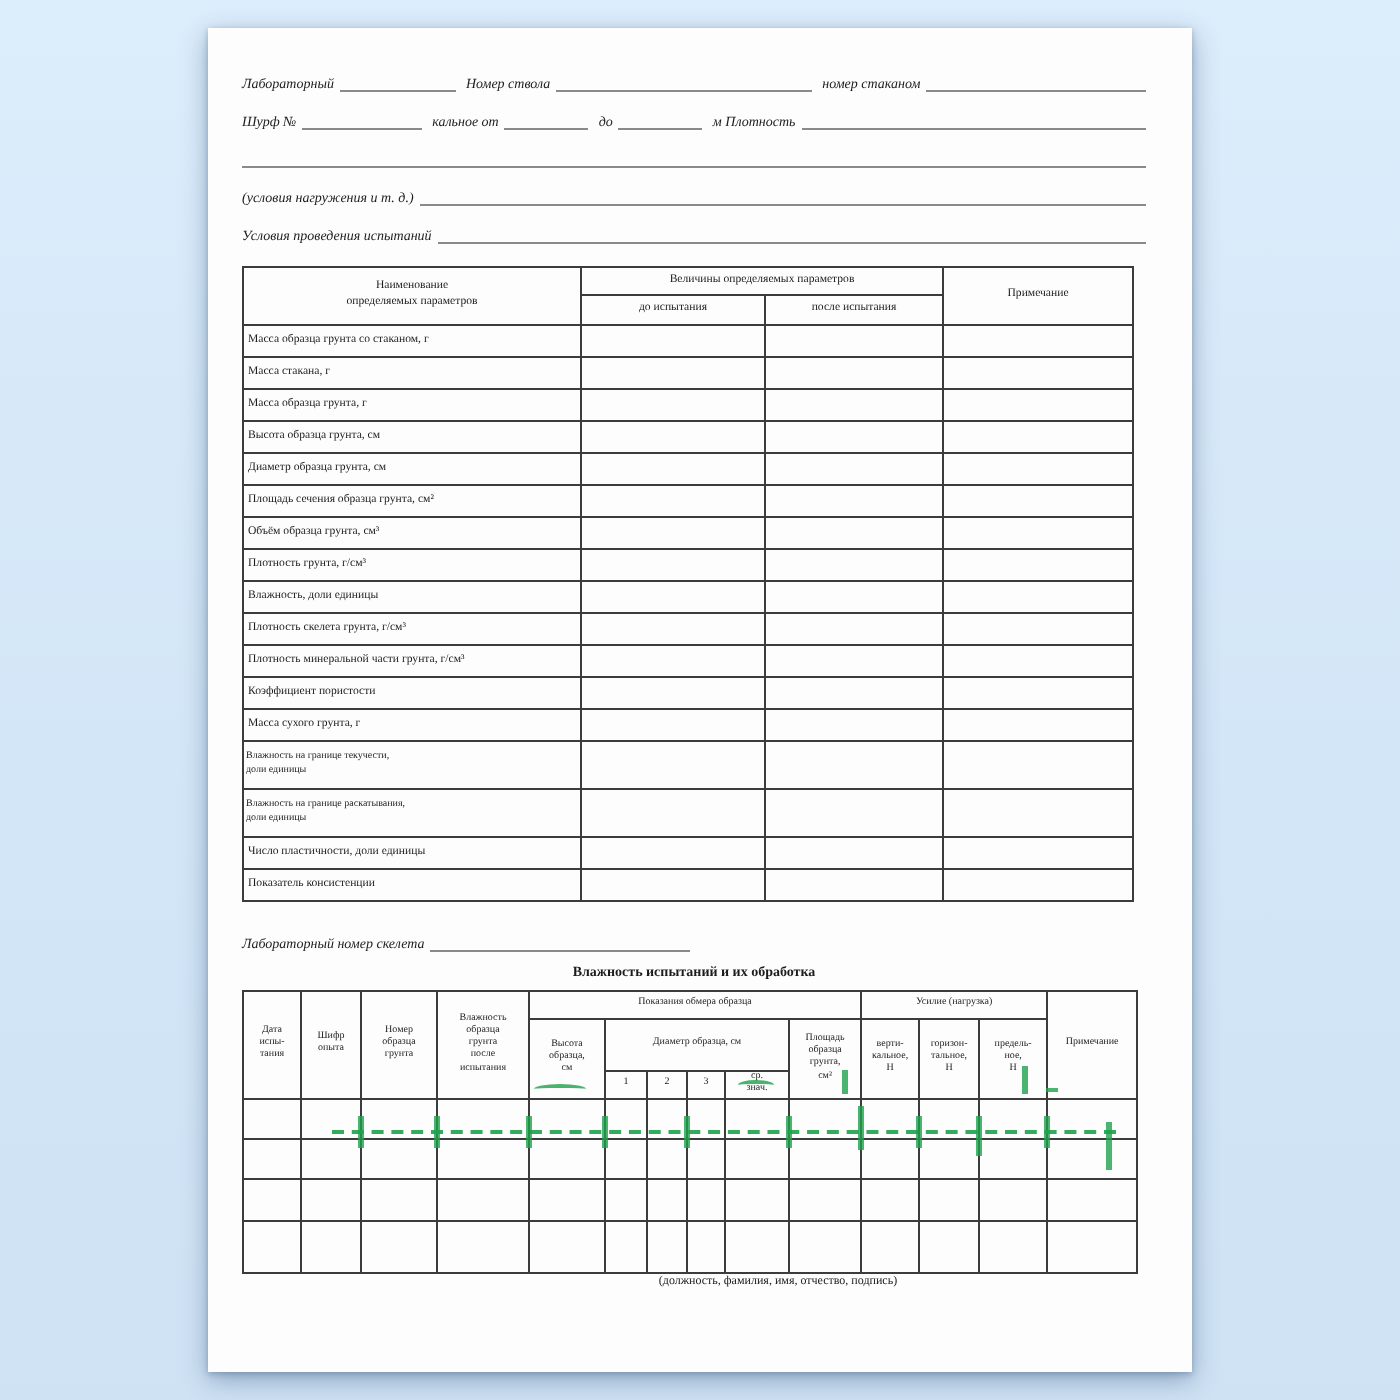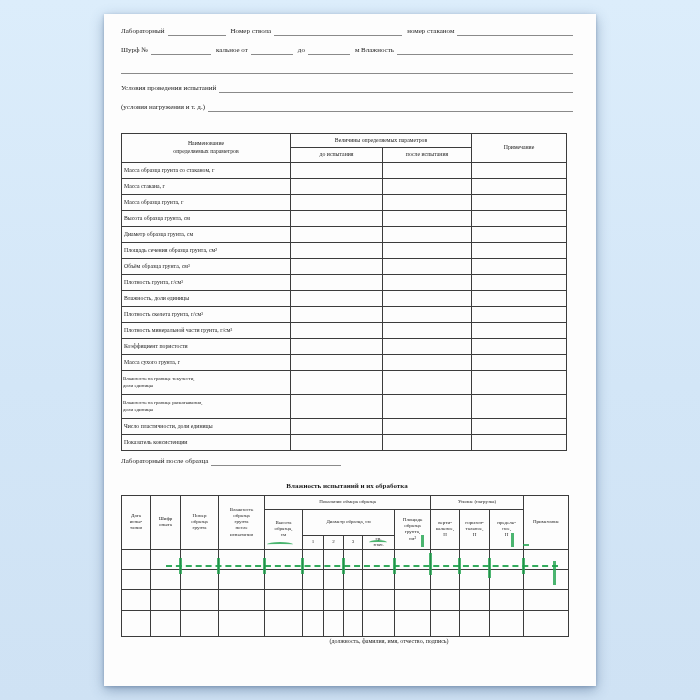--- a/index.html
+++ b/index.html
@@ -3,21 +3,21 @@
 <meta charset="utf-8">
 <style>
   *{box-sizing:border-box;}
   html,body{margin:0;padding:0;}
   body{width:700px;height:700px;position:relative;overflow:hidden;
        background:linear-gradient(180deg,#dcedfb 0%,#d3e6f7 55%,#cfe2f4 100%);
        font-family:"Liberation Serif",serif;}
   .page{position:absolute;left:104px;top:14px;width:492px;height:672px;background:#fdfdfd;
         box-shadow:0 4px 12px rgba(60,90,130,.45),0 1px 3px rgba(60,90,130,.35);}
   .content{position:absolute;left:17px;top:8px;width:452px;color:#1c1c1c;}
-  .fline{display:flex;align-items:flex-start;height:19px;font-size:7px;}
+  .fline{display:flex;align-items:flex-end;height:19px;font-size:7px;font-style:italic;}
   .fline .lbl{white-space:nowrap;padding-right:3px;}
   .blank{border-bottom:1px solid #8a8a8a;height:9px;display:inline-block;}
   .grow{flex:1;}
   .gap{width:5px;flex:0 0 auto;}
   table{border-collapse:collapse;table-layout:fixed;}
   
   .pt{width:445px;margin-top:11px;font-size:5.8px;line-height:1.3;border:1.5px solid #222;}
   .pt th,.pt td{border:1px solid #3c3c3c;padding:1px 2px;white-space:pre-line;overflow:hidden;
       font-weight:normal;text-align:center;vertical-align:middle;}
   .pt td.plabel{text-align:left;}
@@ -60,32 +60,32 @@
     <div class="fline">
       <span class="lbl">Шурф №</span>
       <span class="blank" style="width:60px"></span>
         <span class="gap"></span>
       <span class="lbl">кальное от</span>
       <span class="blank" style="width:42px"></span>
         <span class="gap"></span>
       <span class="lbl">до</span>
       <span class="blank" style="width:42px"></span>
         <span class="gap"></span>
-      <span class="lbl">м  Влажность</span>
+      <span class="lbl">м  Плотность</span>
       <span class="blank grow"></span>
     </div>
     <div class="fline">
+      <span class="blank grow"></span>
+    </div>
+    <div class="fline">
+      <span class="lbl">(условия нагружения и т. д.)</span>
       <span class="blank grow"></span>
     </div>
     <div class="fline">
       <span class="lbl">Условия проведения испытаний</span>
-      <span class="blank grow"></span>
-    </div>
-    <div class="fline">
-      <span class="lbl">(условия нагружения и т. д.)</span>
       <span class="blank grow"></span>
     </div>
 
     <table class="pt">
       <colgroup>
           <col style="width:169px">
           <col style="width:92px">
           <col style="width:89px">
           <col style="width:95px">
         </colgroup>
@@ -201,21 +201,21 @@
       <tr class="r">
             <td class="plabel">Показатель консистенции</td>
             <td></td>
             <td></td>
             <td></td>
           </tr>
     </tbody>
       </table>
 
     <div class="fline lab-line">
-      <span class="lbl">Лабораторный после образца</span>
+      <span class="lbl">Лабораторный номер скелета</span>
       <span class="blank" style="width:130px"></span>
     </div>
 
     <div class="title">Влажность испытаний и их обработка</div>
 
     <div class="results-wrap">
       <table class="rt">
         <colgroup>
           <col style="width:29px">
             <col style="width:30px">

